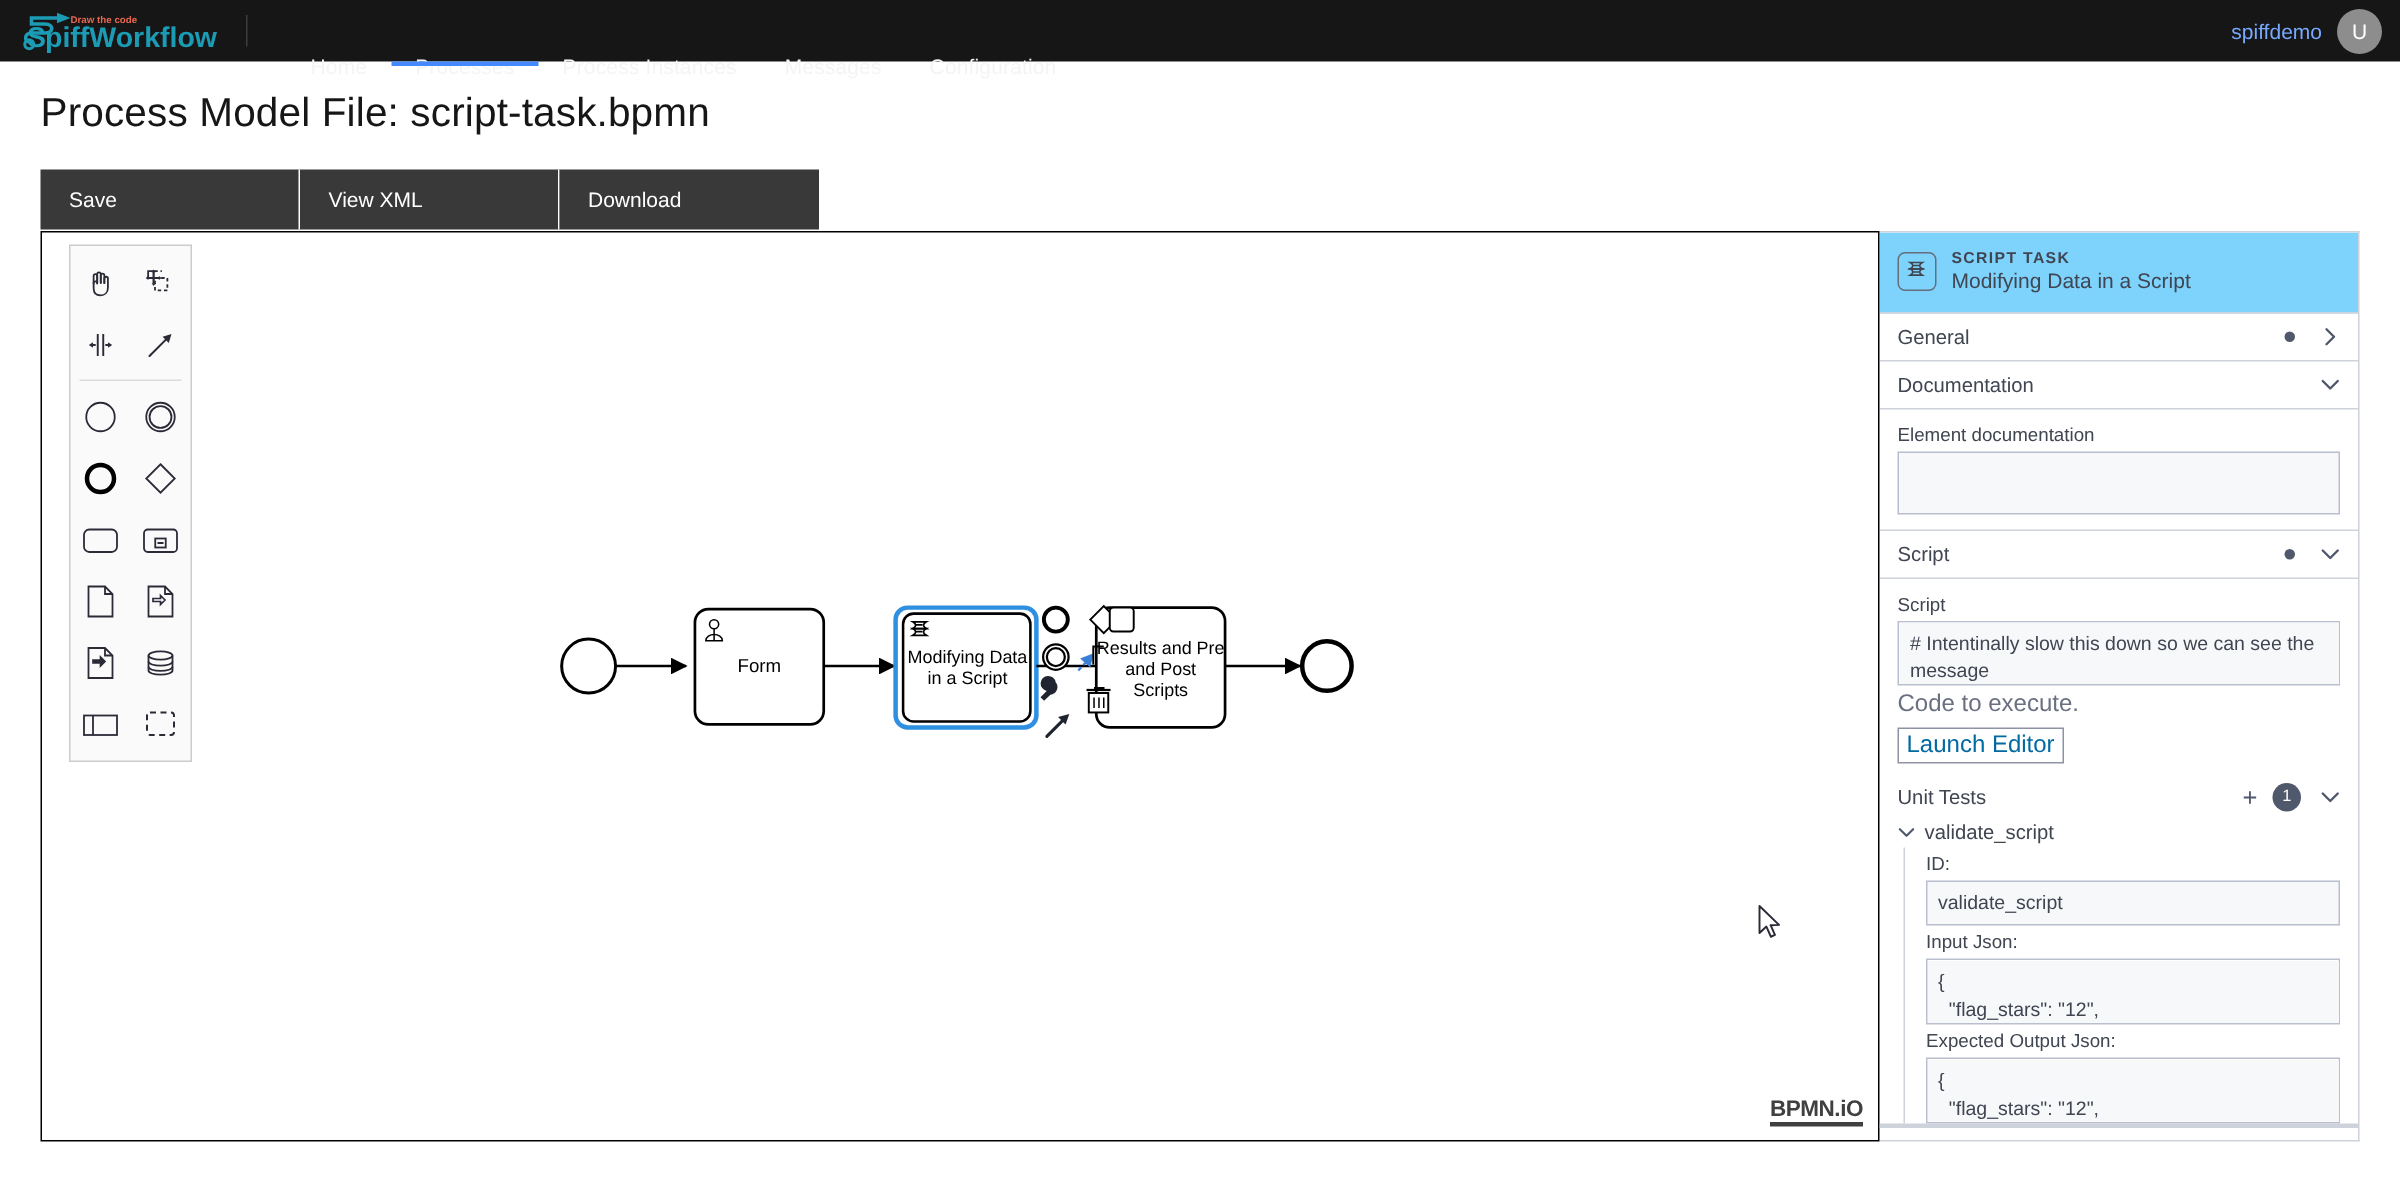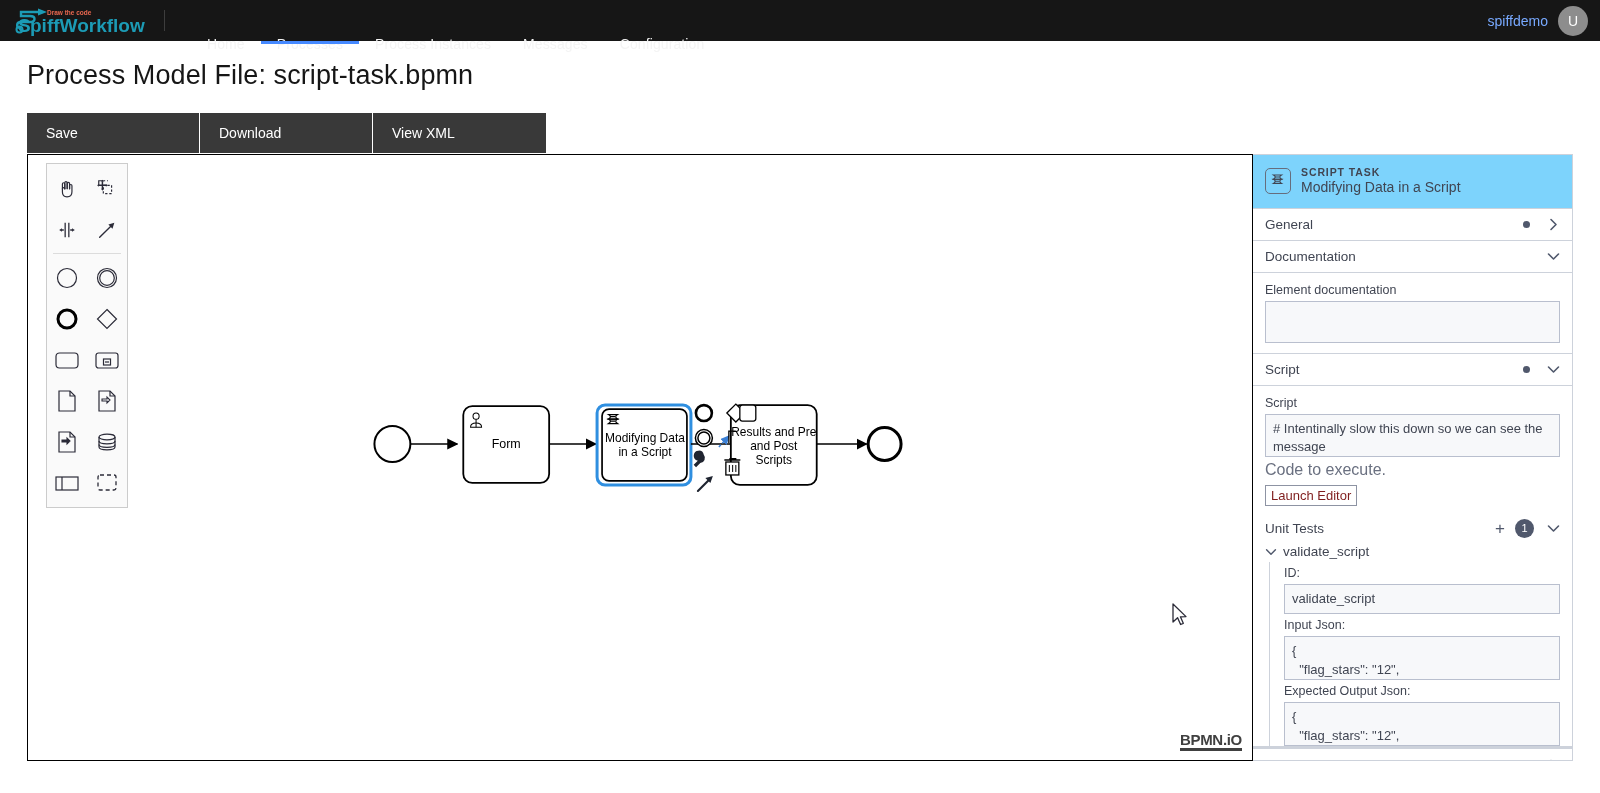--- a/index.html
+++ b/index.html
@@ -277,22 +277,22 @@
   .ta.json { height: 44px; }
   .hint {
     font-size: 16px;
     color: #6a7080;
     margin: 4px 0 6px 0;
   }
   .launch-btn {
     display: inline-block;
     border: 1px solid #8d93a3;
     background: #ffffff;
-    color: #7f1d1d;
-    font-size: 13px;
+    color: #0369a1;
+    font-size: 16px;
     padding: 2px 5px;
     cursor: pointer;
     font-family: "Liberation Sans", sans-serif;
   }
   .ut-head {
     display: flex;
     align-items: center;
     padding: 9px 12px 6px 12px;
     font-size: 13.5px;
   }
@@ -387,24 +387,24 @@
   </div>
 </div>
 
 <h1 class="page-title">Process Model File: script-task.bpmn</h1>
 
 <div class="buttonbar">
   <div class="bar-btn">
     <span>Save</span>
   </div>
   <div class="bar-btn">
-    <span>Download</span>
+    <span>View XML</span>
   </div>
   <div class="bar-btn">
-    <span>View XML</span>
+    <span>Download</span>
   </div>
 </div>
 
 <div class="editor-wrap">
 
   <div class="canvas">
 
     <div class="palette">
       <div class="pal-row">
         <div class="pal-cell">

